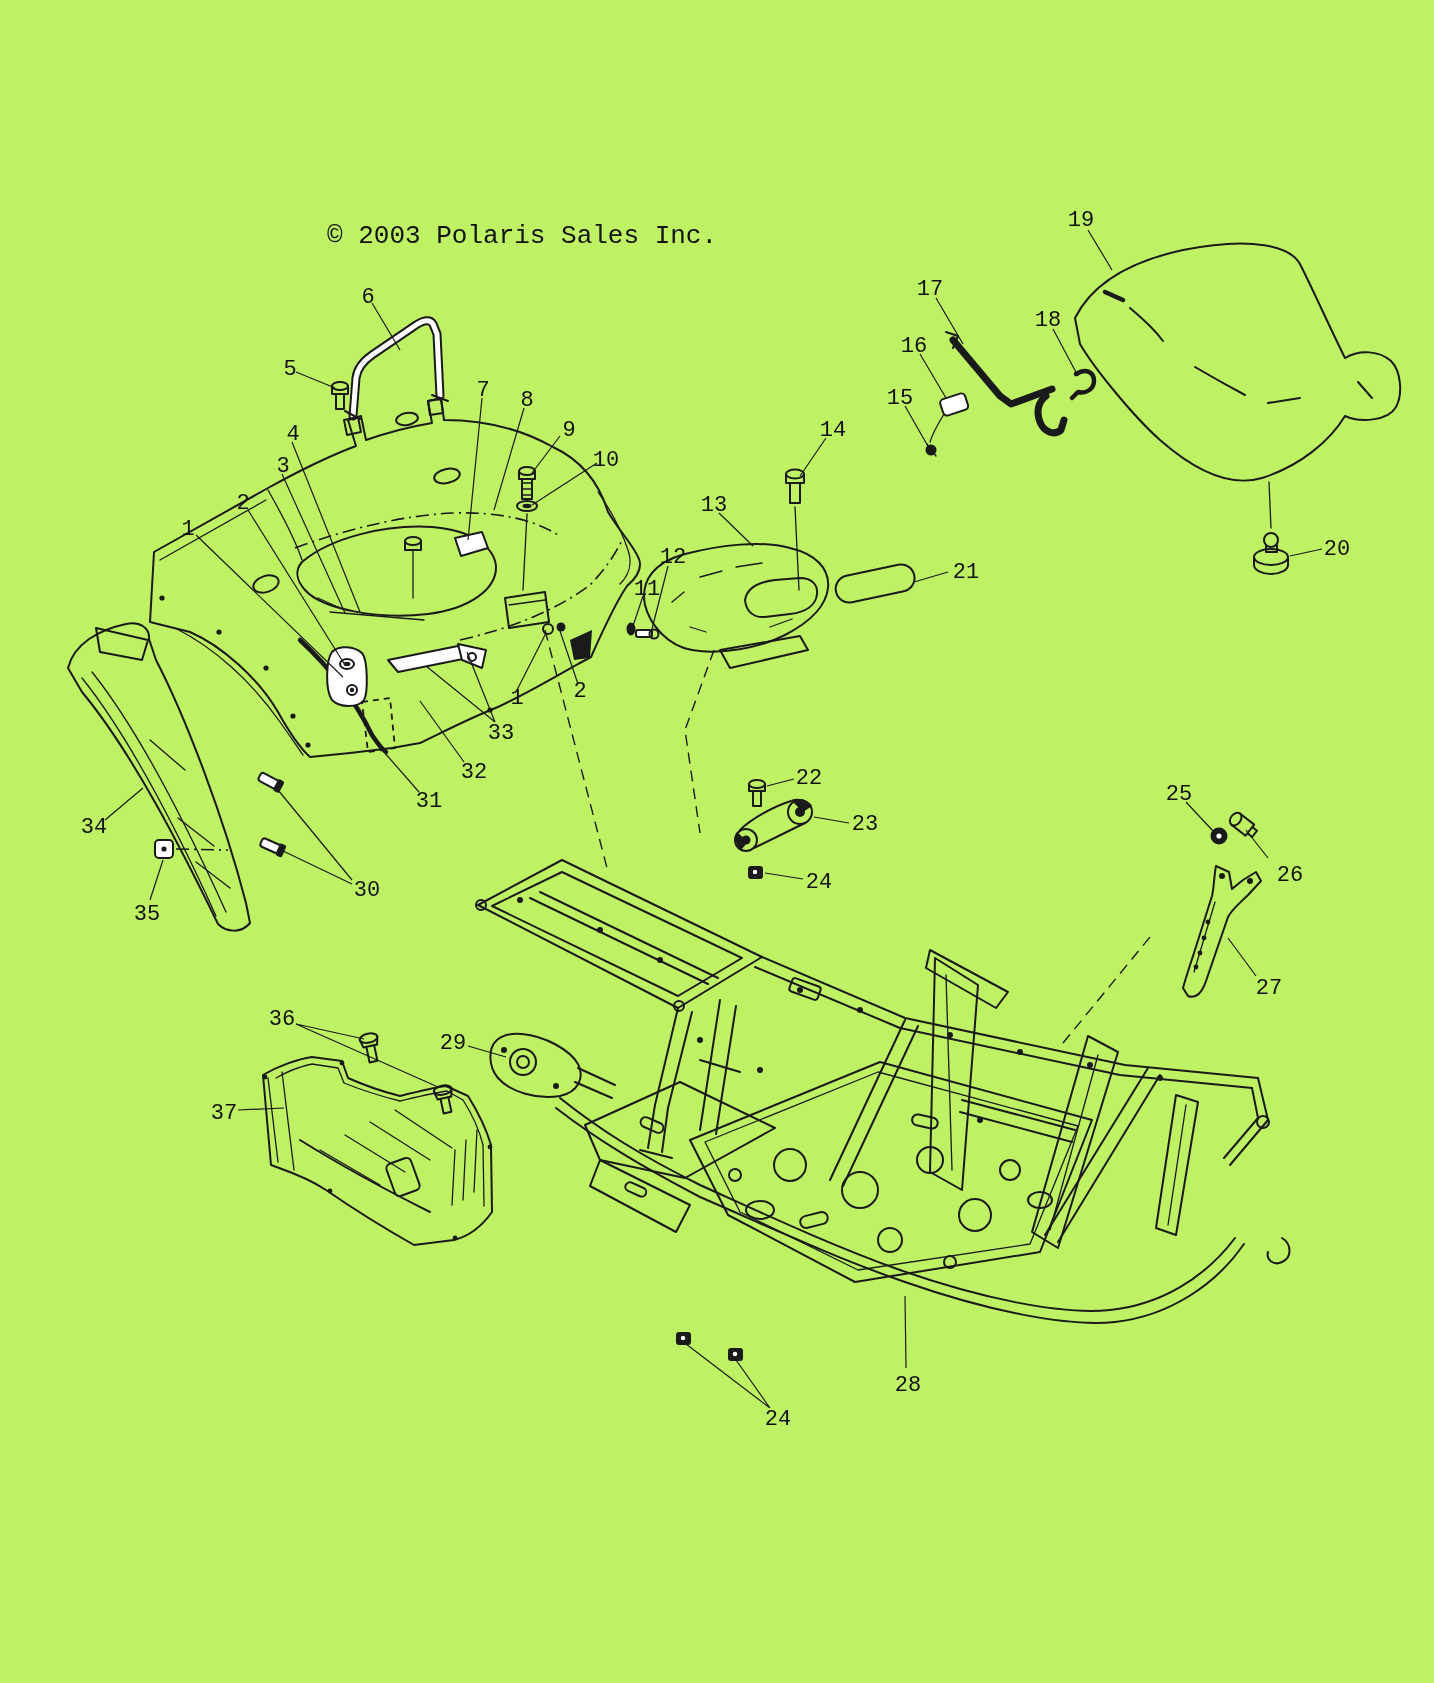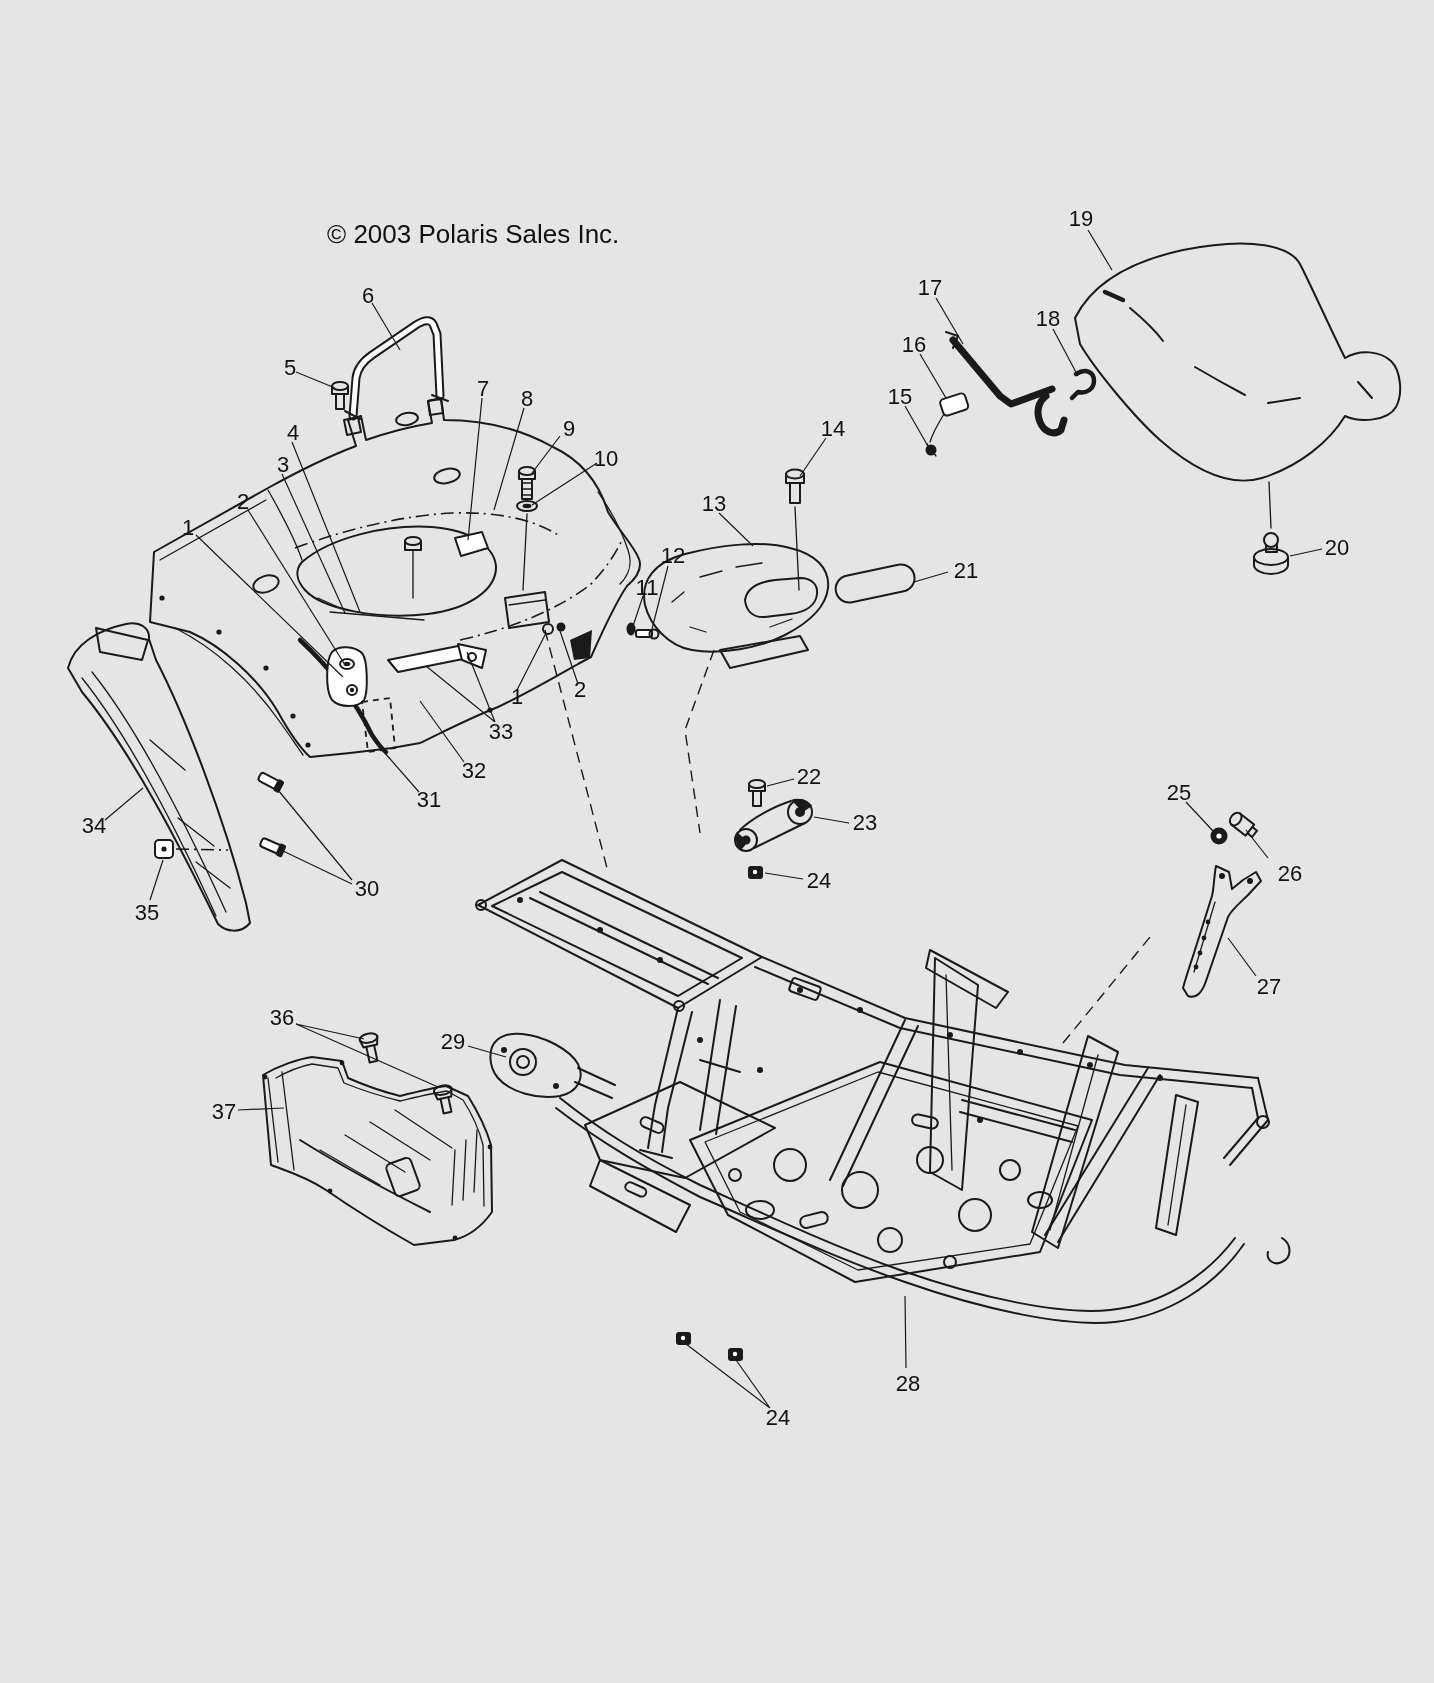--- a/index.html
+++ b/index.html
@@ -1,17 +1,17 @@
 <!DOCTYPE html>
 <html><head>
 <meta charset="utf-8">
 <style>
   html,body{margin:0;padding:0;background:#ffffff;}
-  #stage{position:relative;width:1434px;height:1683px;background:#e5e5e5;overflow:hidden;
-         font-family:Liberation Sans, sans-serif;}
+  #stage{position:relative;width:1434px;height:1683px;background:#bef264;overflow:hidden;
+         font-family:Liberation Mono, monospace;}
   svg{position:absolute;left:0;top:0;}
   .part{fill:none;stroke:#1a1a1a;stroke-width:2;stroke-linejoin:round;stroke-linecap:round;}
   .thin{fill:none;stroke:#1a1a1a;stroke-width:1.3;stroke-linejoin:round;stroke-linecap:round;}
   .heavy{fill:none;stroke:#1a1a1a;stroke-width:4.5;stroke-linejoin:round;stroke-linecap:round;}
   .rod{fill:none;stroke:#1a1a1a;stroke-width:7;stroke-linejoin:round;stroke-linecap:round;}
   .tubeo{fill:none;stroke:#1a1a1a;stroke-width:9;stroke-linejoin:round;stroke-linecap:round;}
   .tubei{fill:none;stroke:#ffffff;stroke-width:5;stroke-linejoin:round;stroke-linecap:round;}
   .dark{fill:#1a1a1a;stroke:none;}
   .white{fill:#ffffff;stroke:#1a1a1a;stroke-width:2;stroke-linejoin:round;}
   .ld{fill:none;stroke:#1a1a1a;stroke-width:1.2;}

